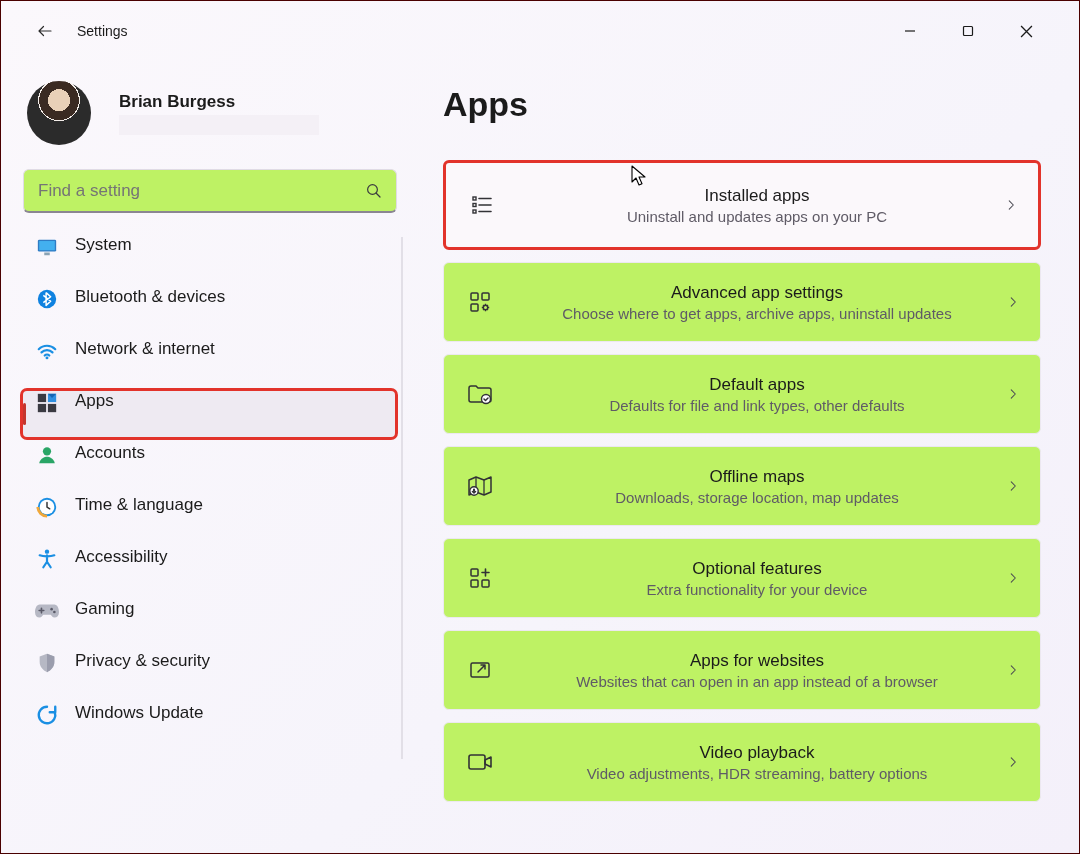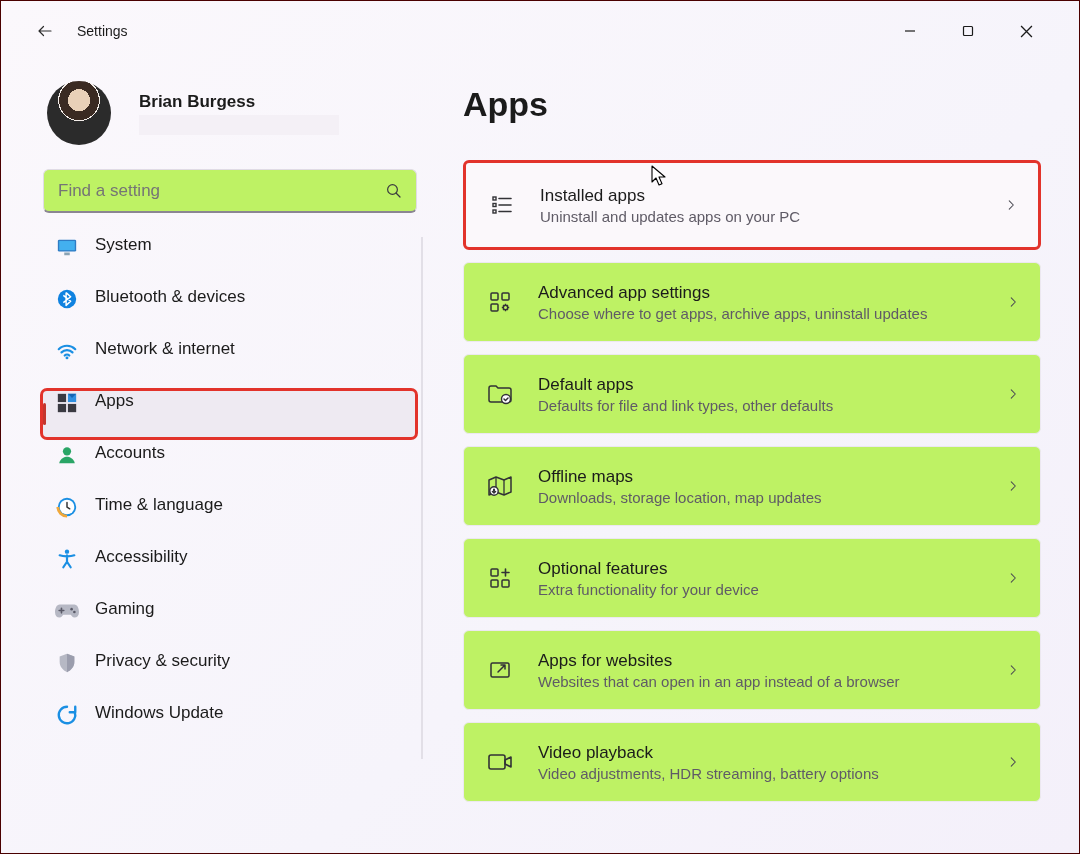--- a/index.html
+++ b/index.html
@@ -33,21 +33,20 @@
     cursor:pointer;
     margin-right:12px;
   }
   .main {
     display: flex;
     height: calc(854px - 62px);
   }
   .sidebar {
     width: 412px;
     padding: 16px 10px 0 22px;
-    margin-left: 20px;
   }
   .user-block { display:flex; align-items:center; margin: 4px 0 24px 4px;}
   .avatar {
     width: 64px; height: 64px; border-radius: 50%;
     background: radial-gradient(circle at 50% 30%, #e8d0b8 0 20%, #3a2a22 20% 36%, #f3ede9 36% 38%, #2b2b2b 38% 100%);
     margin-right: 28px;
     flex-shrink: 0;
   }
   .user-text .name { font-weight:700; font-size:17px; }
   .user-text .email { margin-top:3px; width: 200px; height: 20px; background: #f4f0f6; }
@@ -124,21 +123,21 @@
   .card.highlight-box {
     border: 3px solid #e2332b;
     background: #fbf8fb;
     min-height: 90px;
   }
   .card .card-icon {
     width: 28px; height: 28px; margin-right: 24px;
     display:flex;align-items:center;justify-content:center;
     flex-shrink: 0;
   }
-  .card .card-text { flex:1; }
+  .card .card-text { flex:1;text-align:center; }
   .card .card-title { font-size: 17px;}
   .card .card-sub { font-size: 15px; color:#5f5b66; margin-top:2px;}
   .chev-right { flex-shrink: 0; margin-left: 10px; }
   .cursor-arrow {
     position: absolute; left: 184px; top: 2px;
     pointer-events: none;
   }
   svg { display:block; }
 </style>
 </head>

